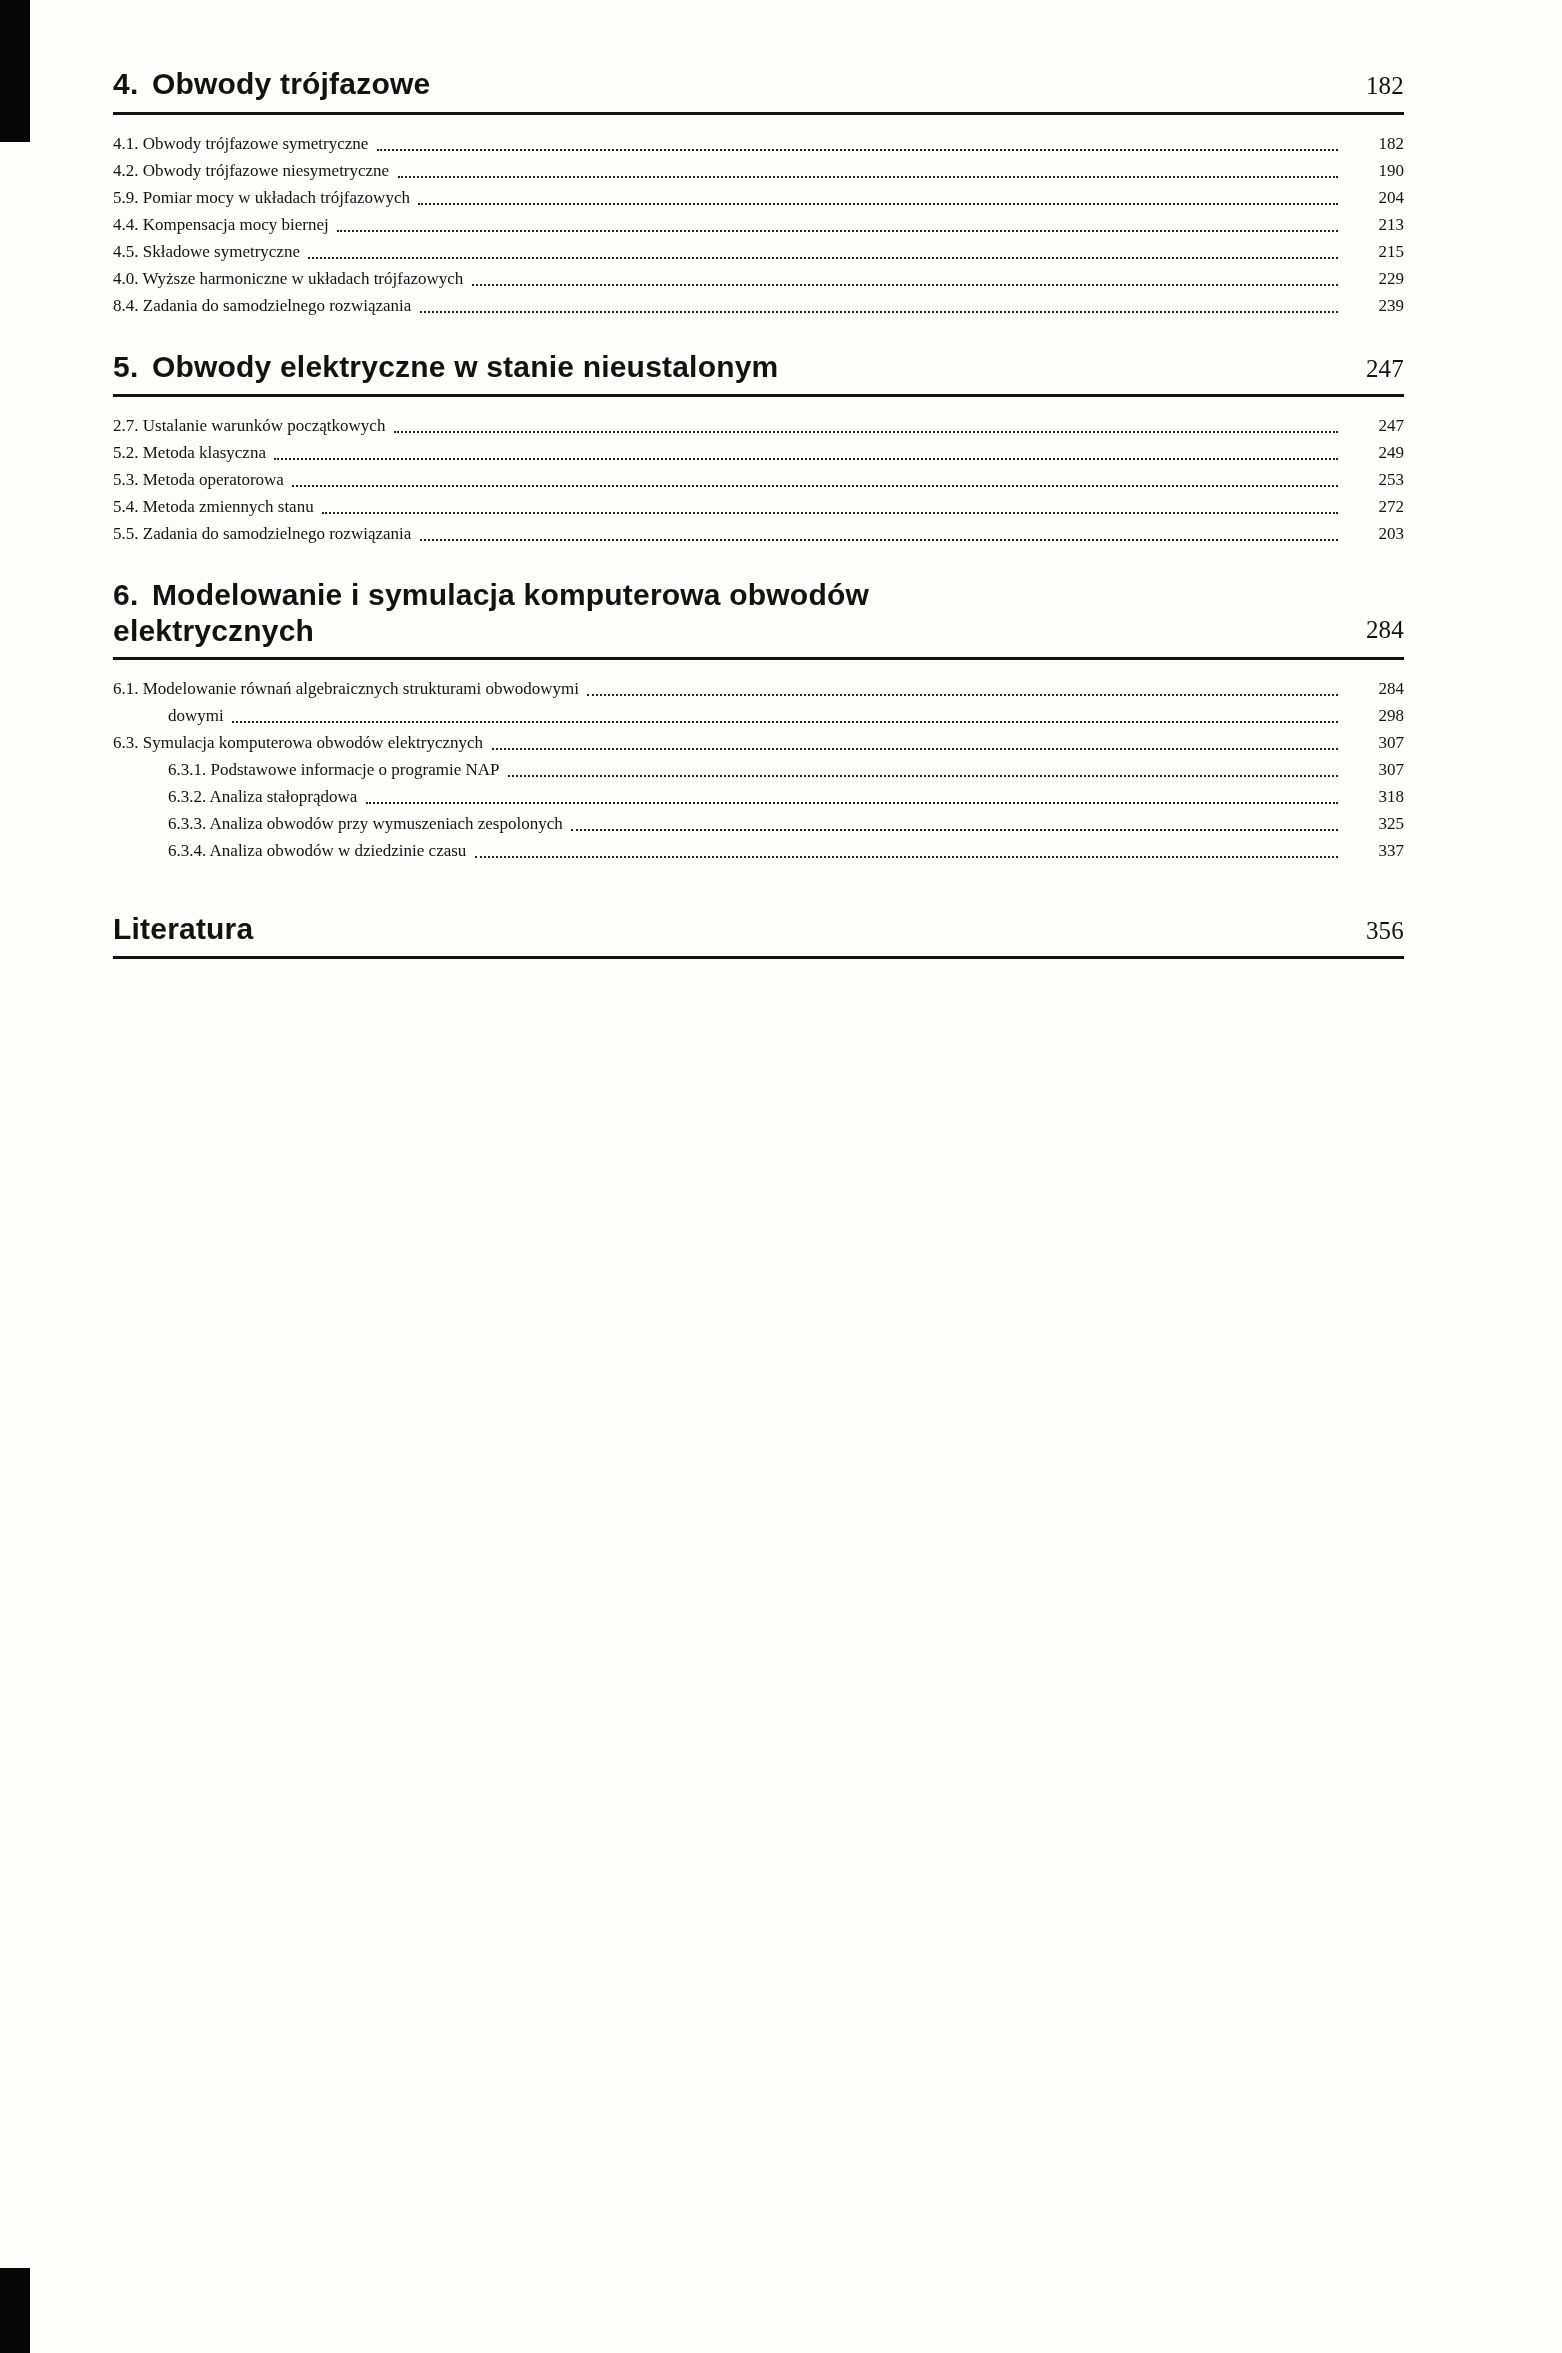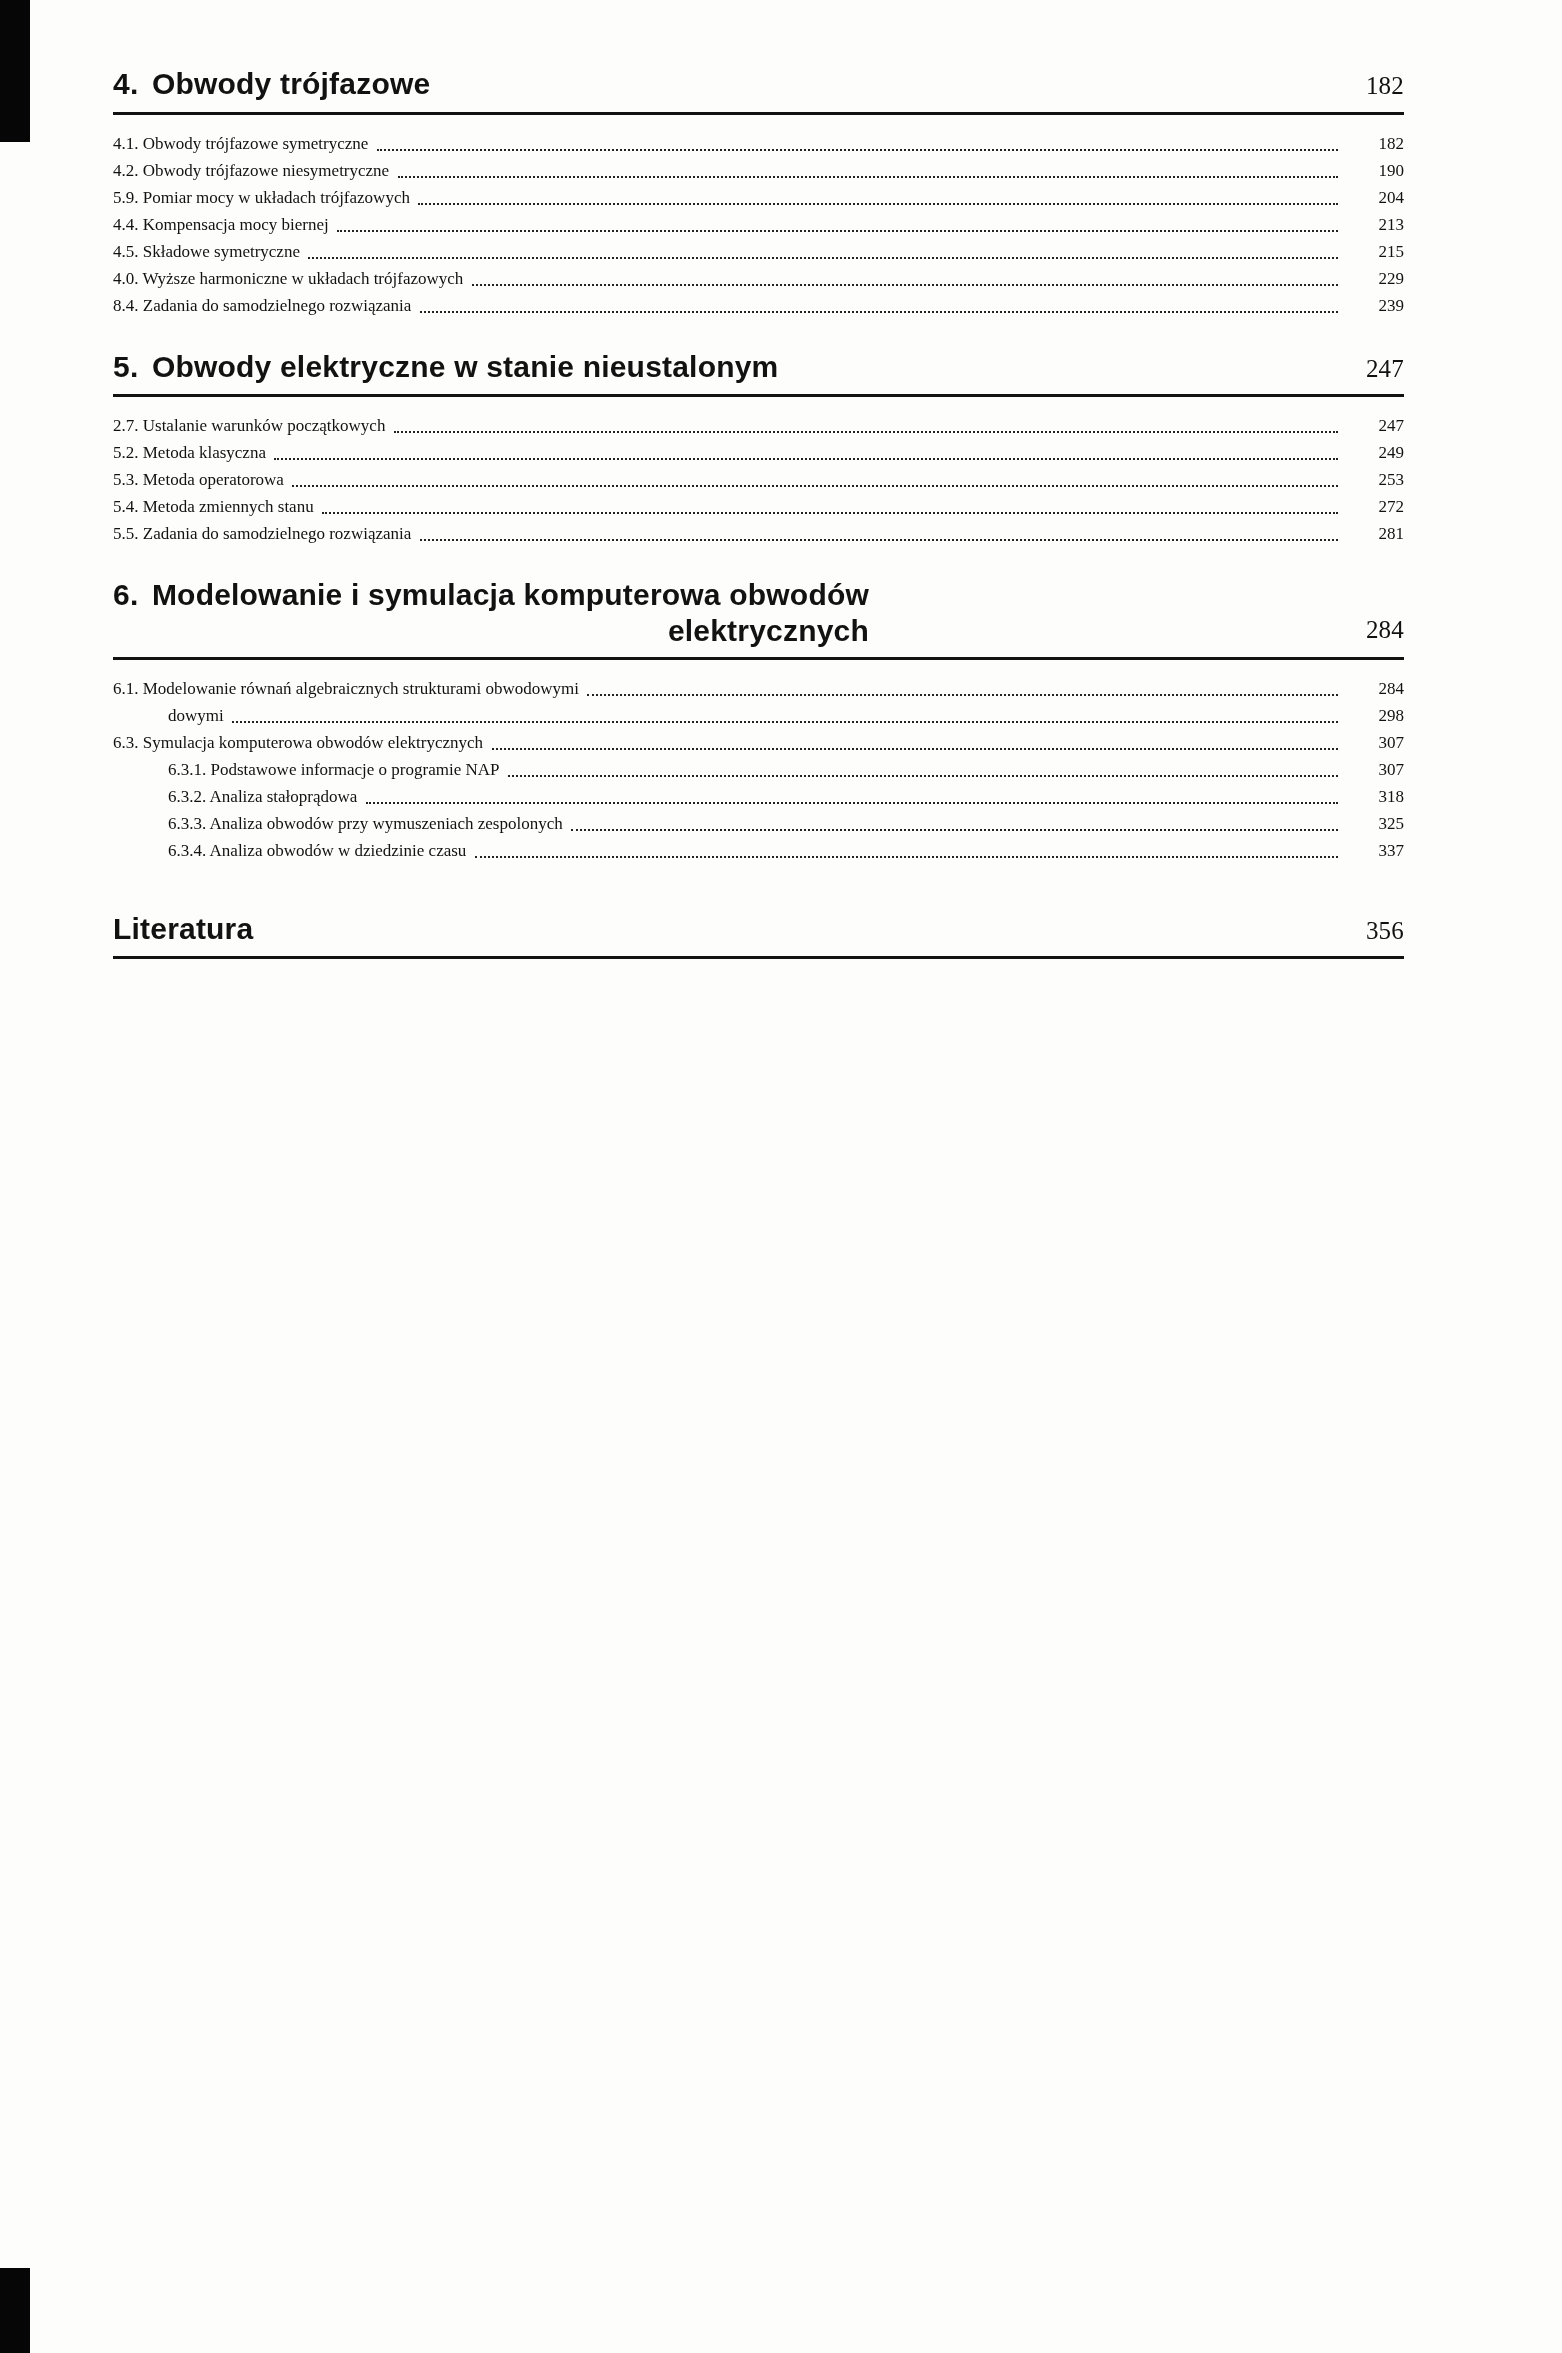--- a/index.html
+++ b/index.html
@@ -34,21 +34,21 @@
   .h-row {
     display: flex;
     align-items: baseline;
     font-family: "Liberation Sans", "DejaVu Sans", sans-serif;
     font-weight: 700;
     font-size: 30px;
     line-height: 36px;
     letter-spacing: 0.2px;
   }
   .h-row.two-line { align-items: flex-end; }
-  .h-text { display: block; text-align: right; }
+  .h-text { display: block; }
   .h-num { display: inline-block; margin-right: 13.5px; }
   .h-cont { }
   .h-page {
     margin-left: auto;
     font-family: "Liberation Serif", "DejaVu Serif", serif;
     font-weight: 400;
     font-size: 25px;
     width: 56px;
     text-align: right;
     flex: 0 0 auto;
@@ -168,21 +168,21 @@
           <span class="pnum">253</span>
         </div>
         <div class="row">
           <span class="label">5.4. Metoda zmiennych stanu</span>
           <span class="leader"></span>
           <span class="pnum">272</span>
         </div>
         <div class="row">
           <span class="label">5.5. Zadania do samodzielnego rozwiązania</span>
           <span class="leader"></span>
-          <span class="pnum">281</span>
+          <span class="pnum">203</span>
         </div>
       </div>
     </section>
 
     <section class="toc-section">
       <div class="h-row two-line">
         <div class="h-text">
           <div class="h-line">
             <span class="h-num">6.</span><span class="h-title">Modelowanie i symulacja komputerowa obwodów</span>
           </div>

